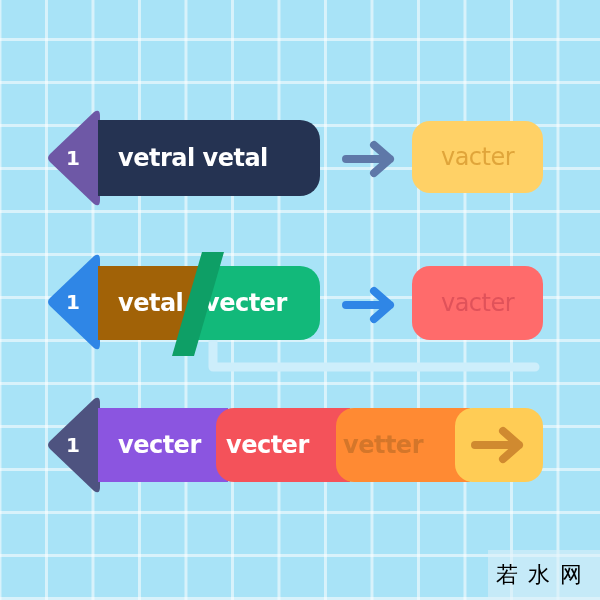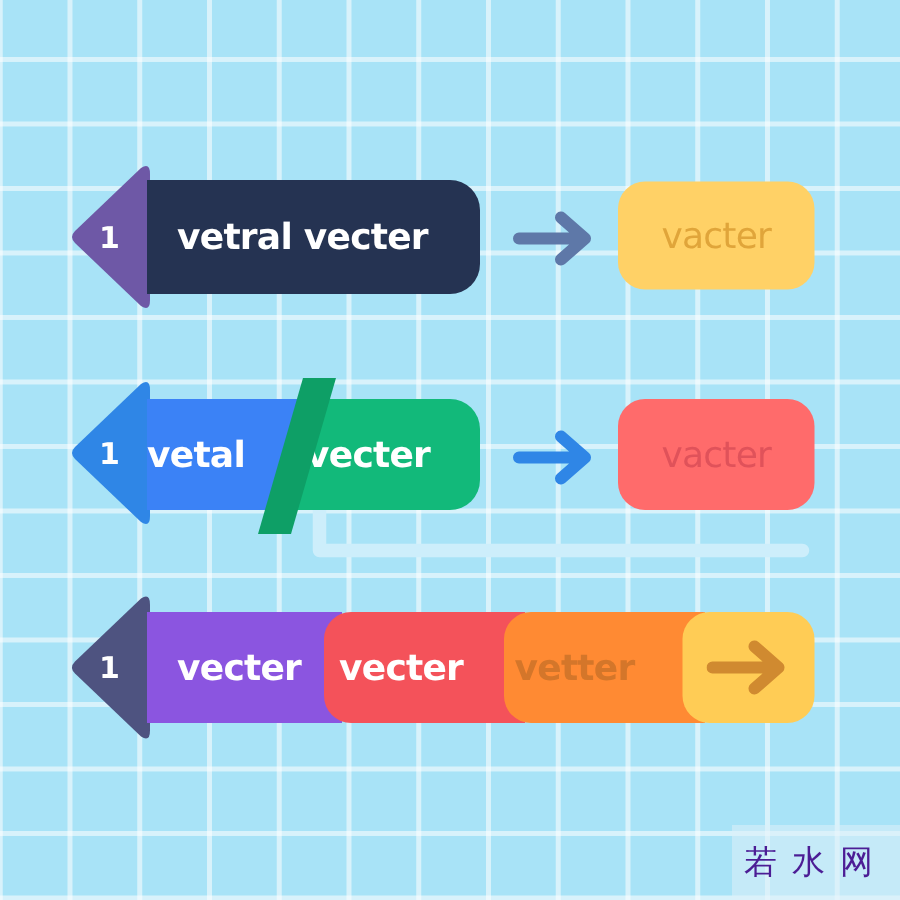--- a/index.html
+++ b/index.html
@@ -27,36 +27,36 @@
     color: #fff; font-weight: bold; font-size: 24px; letter-spacing: -0.5px;
     box-sizing: border-box;
   }
   .pill {
     position: absolute; display: flex; align-items: center; justify-content: center;
     border-radius: 18px; font-weight: normal; font-size: 24px; letter-spacing: -0.5px;
   }
   .watermark {
     position: absolute; right: 0; bottom: 0; width: 112px; height: 50px;
     background: rgba(220,240,250,0.55);
-    color: #4c1d95; font-size: 22px; letter-spacing: 10px;
+    color: #000000; font-size: 22px; letter-spacing: 10px;
     display: flex; align-items: center; justify-content: center;
   }
 </style>
 </head>
 <body>
 
 <div>
   <div class="arrowhead" style="left:44px; top:108px;">
     <svg width="56" height="100" viewBox="0 0 56 100">
       <path d="M50 4 Q56 0 56 8 L56 92 Q56 100 50 96 L6 54 Q2 50 6 46 Z" fill="#6E58A6"></path>
     </svg>
   </div>
   <div class="num" style="left:58px; top:148px;">1</div>
   <div class="bar" style="left:98px; top:120px; width:222px; height:76px; background:#253352; border-radius:0 20px 20px 0; padding-left:20px;">
-    <span>vetral vecter</span>
+    <span>vetral vetal</span>
   </div>
   <svg class="abs" style="left:342px; top:140px;" width="56" height="38" viewBox="0 0 56 38">
     <path d="M4 19 L48 19 M32 5 L48 19 L32 33" stroke="#5E78A8" stroke-width="8" fill="none" stroke-linecap="round" stroke-linejoin="round"></path>
   </svg>
   <div class="pill" style="left:412px; top:121px; width:131px; height:72px; background:#FFD166; color:#E0A53A;">
     <span>vacter</span>
   </div>
 </div>
 
 <div>
@@ -65,21 +65,21 @@
   </svg>
   <div class="arrowhead" style="left:44px; top:252px;">
     <svg width="56" height="100" viewBox="0 0 56 100">
       <path d="M50 4 Q56 0 56 8 L56 92 Q56 100 50 96 L6 54 Q2 50 6 46 Z" fill="#2F86E6"></path>
     </svg>
   </div>
   <div class="num" style="left:58px; top:292px;">1</div>
   <div class="bar" style="left:190px; top:266px; width:130px; height:74px; background:#12B97A; border-radius:0 20px 20px 0; padding-left:14px;">
     <span>vecter</span>
   </div>
-  <div class="bar" style="left:98px; top:266px; width:100px; height:74px; background:#3b82f6; ">
+  <div class="bar" style="left:98px; top:266px; width:100px; height:74px; background:#a16207; padding-left:20px;">
     <span>vetal</span>
   </div>
   <svg class="abs" style="left:168px; top:252px;" width="60" height="104" viewBox="0 0 60 104">
     <polygon points="34,0 56,0 26,104 4,104" fill="#0E9F66"></polygon>
   </svg>
   <svg class="abs" style="left:342px; top:286px;" width="56" height="38" viewBox="0 0 56 38">
     <path d="M4 19 L48 19 M32 5 L48 19 L32 33" stroke="#2F86E6" stroke-width="8" fill="none" stroke-linecap="round" stroke-linejoin="round"></path>
   </svg>
   <div class="pill" style="left:412px; top:266px; width:131px; height:74px; background:#FF6B6B; color:#E0525A;">
     <span>vacter</span>

